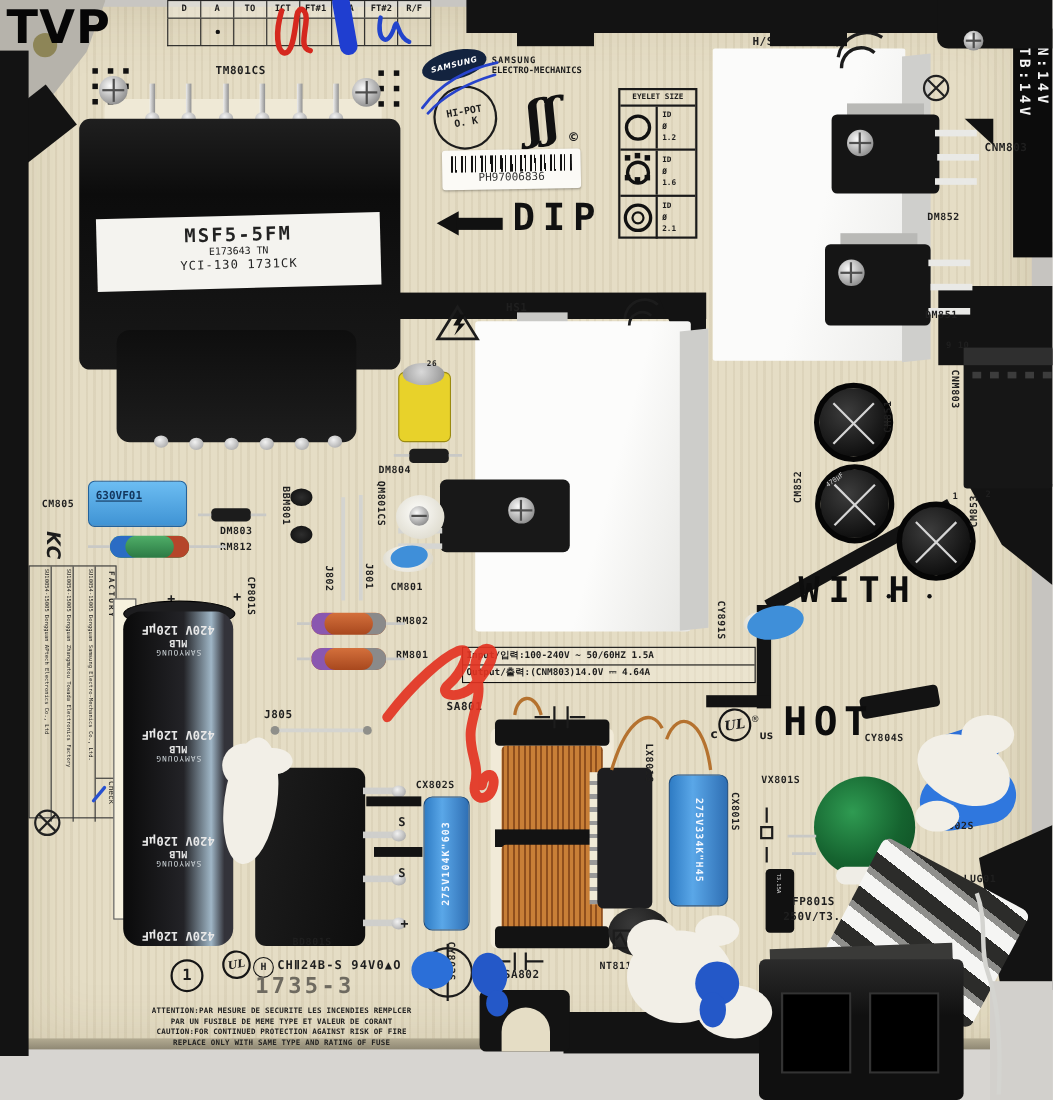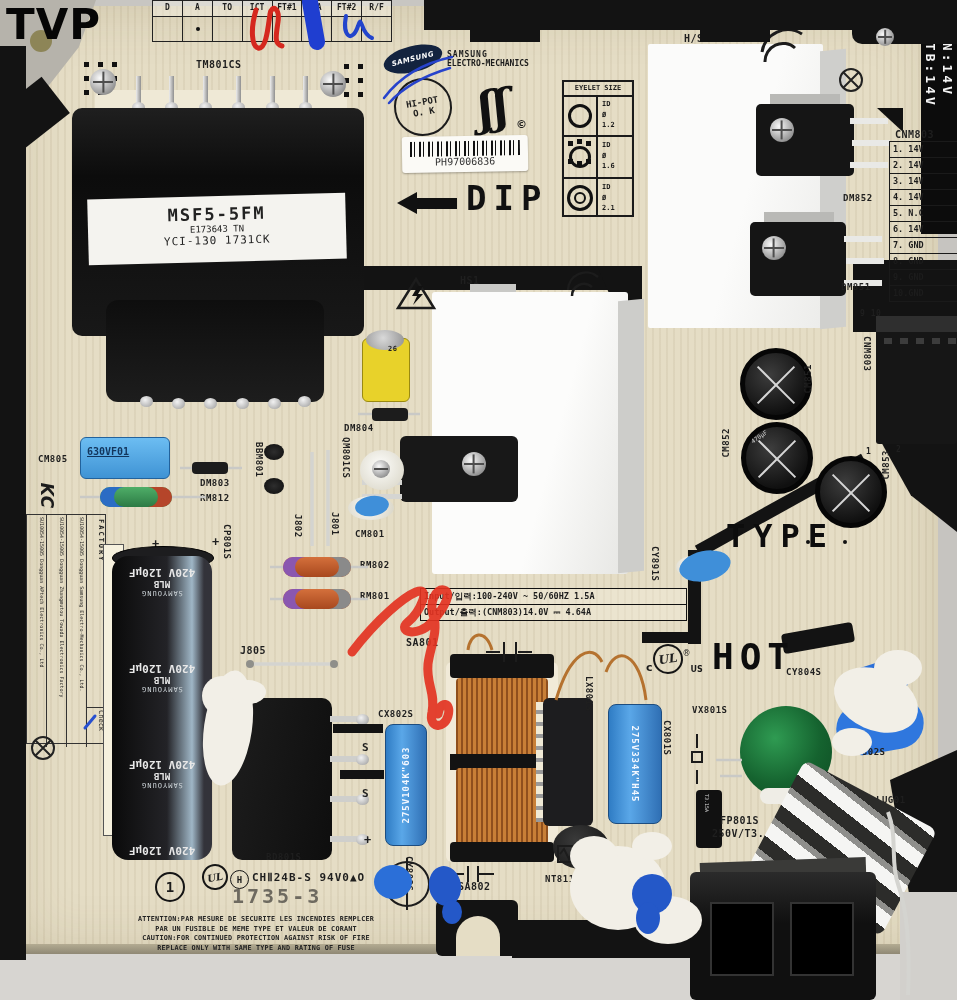--- a/index.html
+++ b/index.html
@@ -215,32 +215,20 @@
   <div class="a" style="left:844px;top:280px;width:38px;height:6px;background:#e9e9e6"></div>
   <b class="sk" style="left:841px;top:283px">DM851</b>
 
   <div class="a" style="left:921px;top:26px;width:36px;height:208px;background:#0c0c0c">
     <span style="position:absolute;left:2px;top:6px;writing-mode:vertical-lr;font:bold 13px 'DejaVu Sans Mono',monospace;color:#f5f5f5;letter-spacing:3px">STB:14V</span>
     <span style="position:absolute;left:19px;top:6px;writing-mode:vertical-lr;font:bold 13px 'DejaVu Sans Mono',monospace;color:#f5f5f5;letter-spacing:3px">ON:14V</span>
   </div>
 
   <div class="a" style="left:877px;top:108px;width:0;height:0;border-top:24px solid #111;border-left:26px solid transparent"></div>
   <b class="sk" style="left:895px;top:130px;font-size:10px">CNM803</b>
-  <div class="a" style="left:889px;top:141px;width:68px;border-left:1.5px solid #1a1a1a;border-top:1.5px solid #1a1a1a">
-    <div style="height:15px;border-bottom:1.5px solid #1a1a1a;font:bold 8.5px 'DejaVu Sans Mono',monospace;line-height:15px;padding-left:3px">1. 14V</div>
-    <div style="height:15px;border-bottom:1.5px solid #1a1a1a;font:bold 8.5px 'DejaVu Sans Mono',monospace;line-height:15px;padding-left:3px">2. 14V</div>
-    <div style="height:15px;border-bottom:1.5px solid #1a1a1a;font:bold 8.5px 'DejaVu Sans Mono',monospace;line-height:15px;padding-left:3px">3. 14V</div>
-    <div style="height:15px;border-bottom:1.5px solid #1a1a1a;font:bold 8.5px 'DejaVu Sans Mono',monospace;line-height:15px;padding-left:3px">4. 14V</div>
-    <div style="height:15px;border-bottom:1.5px solid #1a1a1a;font:bold 8.5px 'DejaVu Sans Mono',monospace;line-height:15px;padding-left:3px">5. N.C</div>
-    <div style="height:15px;border-bottom:1.5px solid #1a1a1a;font:bold 8.5px 'DejaVu Sans Mono',monospace;line-height:15px;padding-left:3px">6. 14V</div>
-    <div style="height:15px;border-bottom:1.5px solid #1a1a1a;font:bold 8.5px 'DejaVu Sans Mono',monospace;line-height:15px;padding-left:3px">7. GND</div>
-    <div style="height:15px;border-bottom:1.5px solid #1a1a1a;font:bold 8.5px 'DejaVu Sans Mono',monospace;line-height:15px;padding-left:3px">8. GND</div>
-    <div style="height:15px;border-bottom:1.5px solid #1a1a1a;font:bold 8.5px 'DejaVu Sans Mono',monospace;line-height:15px;padding-left:3px">9. GND</div>
-    <div style="height:15px;border-bottom:1.5px solid #1a1a1a;font:bold 8.5px 'DejaVu Sans Mono',monospace;line-height:15px;padding-left:3px">10.GND</div>
-  </div>
 
   <b class="sk" style="left:860px;top:310px;font-size:8px">9 10</b>
   <div class="a" style="left:876px;top:316px;width:81px;height:128px;background:#161616;border-radius:3px">
     <div style="position:absolute;left:0;top:0;width:100%;height:16px;background:#2f2f2f"></div>
     <i style="position:absolute;left:8px;top:22px;width:8px;height:6px;background:#3c3c3c;box-shadow:16px 0 #3c3c3c,32px 0 #3c3c3c,48px 0 #3c3c3c,64px 0 #3c3c3c"></i>
   </div>
   <b class="sk skv" style="left:862px;top:336px">CNM803</b>
   <b class="sk" style="left:866px;top:448px;font-size:8px">1</b>
   <b class="sk" style="left:896px;top:446px;font-size:8px">2</b>
 
@@ -269,21 +257,21 @@
   <div class="screw" style="left:462px;top:452px;width:24px;height:24px">
       <i></i>
       <i></i>
     </div>
   <div class="a" style="left:362px;top:466px;width:40px;height:5px;background:#d5d5d2"></div>
   <div class="a" style="left:362px;top:480px;width:40px;height:5px;background:#d5d5d2"></div>
   <div class="a" style="left:362px;top:494px;width:40px;height:5px;background:#d5d5d2"></div>
 
   <div class="a" style="left:362px;top:338px;width:46px;height:62px;background:#e8d22a;border-radius:6px;border:1px solid #9a8a10"></div>
   <div class="a" style="left:366px;top:330px;width:38px;height:20px;border-radius:50%;background:radial-gradient(circle at 45% 40%,#d9d9d9,#8f8f8f)"></div>
-  <b class="sk" style="left:388px;top:346px;font-size:7px">26</b>
+  <b class="sk" style="left:388px;top:328px;font-size:7px">26</b>
   <div class="a" style="left:372px;top:408px;width:36px;height:13px;background:#1c1c1c;border-radius:4px"></div>
   <b class="sk" style="left:344px;top:424px">DM804</b>
   <b class="sk skv" style="left:341px;top:437px">QM801CS</b>
   <div class="pad" style="left:360px;top:450px;width:44px;height:40px"></div>
   <div class="screw" style="left:372px;top:460px;width:18px;height:18px">
       <i></i>
     </div>
 
   <b class="sk" style="left:38px;top:455px">CM805</b>
   <div class="a" style="left:80px;top:437px;width:88px;height:40px;background:linear-gradient(180deg,#6cbdf2,#3f93d4);border-radius:6px;border:1px solid #22629c">
@@ -392,21 +380,21 @@
   <div class="circ" style="left:818px;top:820px;width:20px;height:20px;font-size:11px">
       <span>N</span>
     </div>
 
   <b class="sk" style="left:786px;top:668px">CY804S</b>
   <div class="a" style="left:838px;top:664px;width:74px;height:34px;border-radius:17px;background:#2b6fd8;transform:rotate(-18deg)"></div>
   <div class="a" style="left:836px;top:700px;width:88px;height:52px;border-radius:26px;background:#2f77de;transform:rotate(-10deg)"></div>
   <b class="sk" style="left:850px;top:748px">CY802S</b>
   <b class="sk" style="left:876px;top:796px">LUG01</b>
 
-  <div class="a" style="left:726px;top:517px;font:bold 32px 'DejaVu Sans Mono',monospace;letter-spacing:8px;color:#0d0d0d">TYPE</div>
+  <div class="a" style="left:726px;top:517px;font:bold 32px 'DejaVu Sans Mono',monospace;letter-spacing:8px;color:#0d0d0d">WITH</div>
   <div class="a" style="left:806px;top:540px;width:4px;height:4px;border-radius:50%;background:#111"></div>
   <div class="a" style="left:843px;top:540px;width:4px;height:4px;border-radius:50%;background:#111"></div>
   <b class="sk skv" style="left:650px;top:546px">CY891S</b>
   <div class="pad" style="left:676px;top:556px;width:36px;height:22px"></div>
 
 
   <div class="a" style="left:420px;top:588px;width:265px;border:1.5px solid #111;background:rgba(245,240,226,.35)">
     <div style="height:15px;border-bottom:1.5px solid #111;font:bold 8.5px 'DejaVu Sans Mono',monospace;line-height:15px;padding-left:3px;white-space:nowrap;overflow:hidden">Input/입력:100-240V ~ 50/60HZ 1.5A</div>
     <div style="height:15px;font:bold 8.5px 'DejaVu Sans Mono',monospace;line-height:15px;padding-left:3px;white-space:nowrap;overflow:hidden">Output/출력:(CNM803)14.0V ⎓ 4.64A</div>
   </div>

